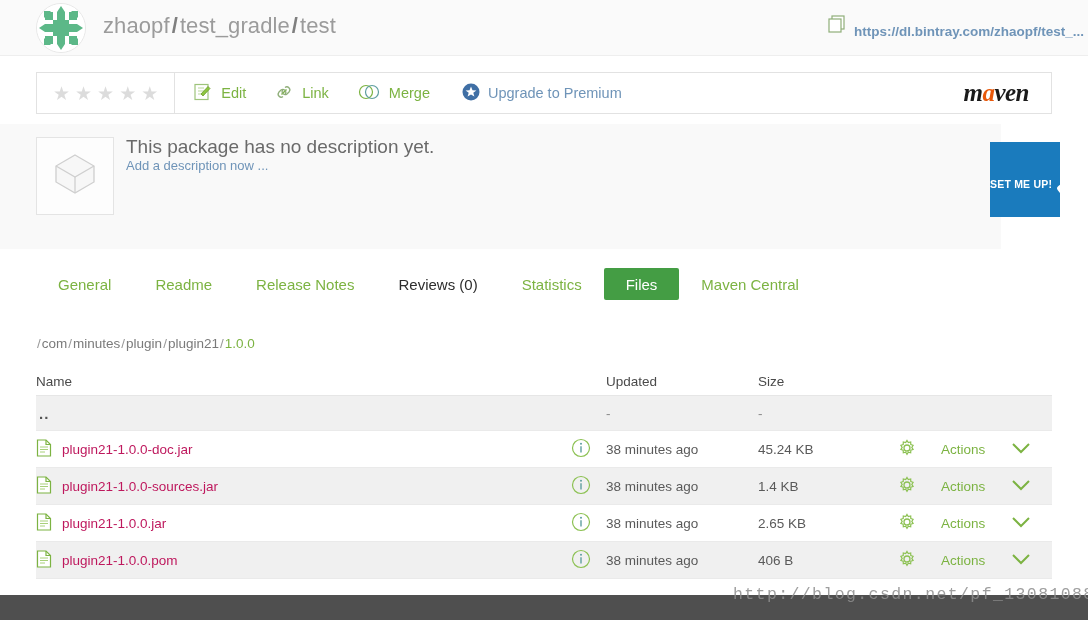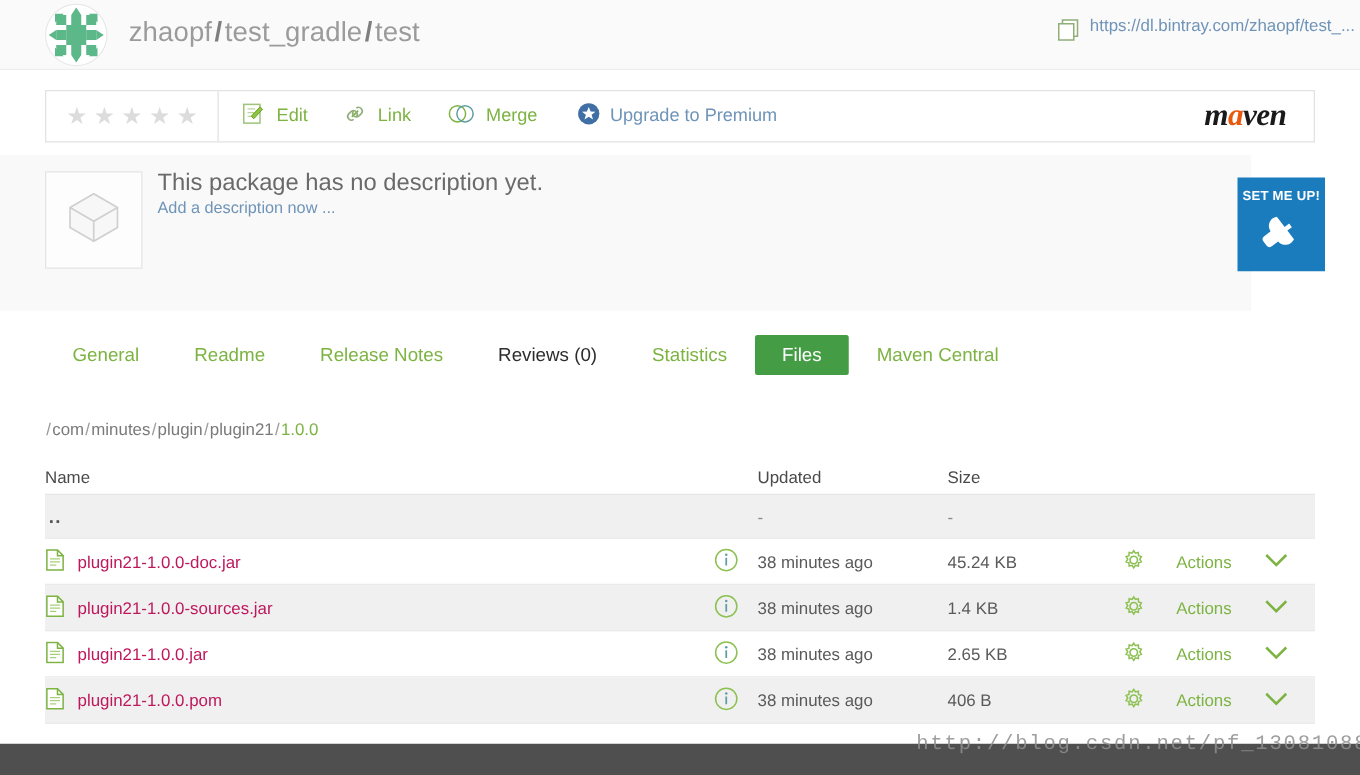--- a/index.html
+++ b/index.html
@@ -24,21 +24,21 @@
   }
   .avatar svg { display:block; }
   .crumbs {
     position:absolute; left:103px; top:13px;
     font-size:22px; color:#9b9b9b; letter-spacing:.1px; white-space:nowrap;
   }
   .crumbs .sep { color:#7f7f7f; font-weight:bold; padding:0 2px; }
   .crumbs .seg { color:#9b9b9b; }
   .url-wrap {
     position:absolute; right:4px; top:13px;
-    display:flex; align-items:flex-start; gap:6px; max-width:300px;
+    display:flex; align-items:flex-end; gap:6px; max-width:300px;font-weight:bold;
   }
   .url-text {
     font-size:13.5px; color:#6f94b8; white-space:nowrap;
     overflow:hidden; text-overflow:ellipsis; max-width:248px;
   }
 
   
   .actionbar {
     position:absolute; left:36px; top:72px; width:1016px; height:42px;
     border:1px solid #e2e2e2; background:#ffffff; display:flex; align-items:stretch;
@@ -84,21 +84,21 @@
     position:absolute; left:126px; top:12px;
     font-size:19px; color:#6a6a6a;
   }
   .desc-link {
     position:absolute; left:126px; top:34px;
     font-size:13px; color:#6f94b8; cursor:pointer;
   }
   .setmeup {
     position:absolute; left:990px; top:18px; width:70px; height:75px;
     background:#1a7bbd; color:#ffffff; cursor:pointer;
-    display:flex; flex-direction:column; align-items:center; padding-top:9px;
+    display:flex; flex-direction:row; align-items:center; padding-top:9px;
   }
   .setmeup .smu-text {
     font-size:10.5px; font-weight:bold; letter-spacing:.2px; white-space:nowrap;
   }
   .setmeup .smu-icon { margin-top:4px; }
 
   
   .tabs {
     position:absolute; left:36px; top:268px; height:32px;
     display:flex; align-items:stretch; gap:0;

